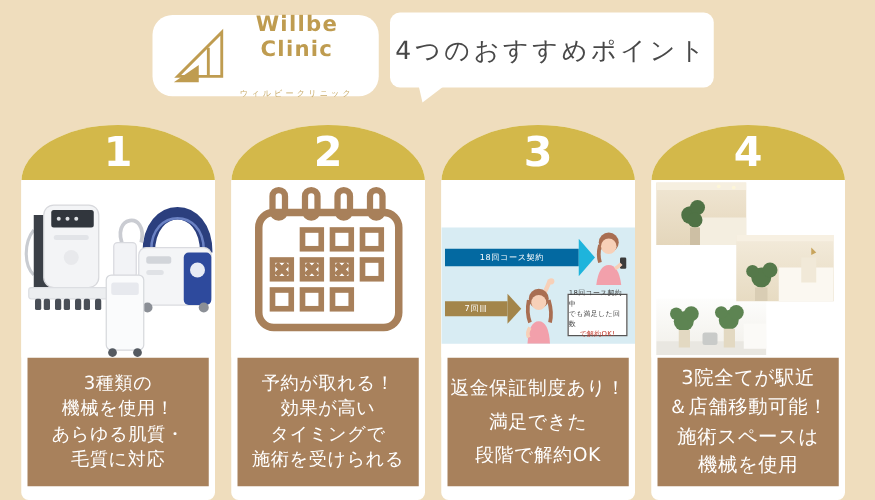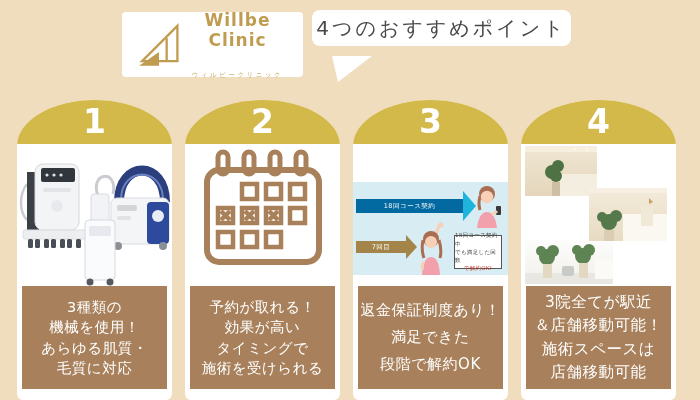--- a/index.html
+++ b/index.html
@@ -1,27 +1,27 @@
 <!DOCTYPE html>
 <html><head>
 <meta charset="utf-8">
 <style>
   * { margin:0; padding:0; box-sizing:border-box; }
   body { font-family:"DejaVu Sans", sans-serif; }
   .stage { position:relative; width:700px; height:400px; background:#efddbd; overflow:hidden; }
 
   
   .logo-card { position:absolute; left:122px; top:12px; width:181px; height:65px;
-    background:#fff; border-radius:4px; display:flex; align-items:center; padding:0 10px; }
+    background:#fff; border-radius:16px; display:flex; align-items:center; padding:0 10px; }
   .logo-mark { width:46px; height:48px; flex:0 0 auto; margin-left:4px; }
   .logo-text { flex:1; text-align:center; }
   .logo-name { color:#bf9c50; font-size:17px; font-weight:600; letter-spacing:1px; }
   .logo-kana { color:#c9ab69; font-size:6.5px; letter-spacing:2.5px; margin-top:21px; }
 
-  .bubble { position:absolute; left:312px; top:10px; width:259px; height:36px;
+  .bubble { position:absolute; left:312px; top:10px; width:259px; height:60px;
     background:#fff; border-radius:8px; display:flex; align-items:center; justify-content:center; }
   .bubble-text { color:#484848; font-size:20px; font-weight:500; letter-spacing:3px; }
   .bubble-tail { position:absolute; left:18px; top:46px; }
 
   
   .cards { position:absolute; left:17px; top:100px; display:flex; gap:13px; }
   .card { width:155px; height:300px; background:#fff; overflow:hidden;
     border-radius:78px 78px 6px 6px / 46px 46px 6px 6px;
     display:flex; flex-direction:column; }
   .dome { height:44px; background:#d3b84a; text-align:center; flex:0 0 auto; }
@@ -263,18 +263,18 @@
             <rect x="54" y="24" width="9" height="15" fill="#e3d9c2"></rect>
             <rect x="37" y="27" width="12" height="10" rx="2" fill="#c9cbc9"></rect>
             <rect x="70" y="20" width="18" height="20" fill="#fbfaf7"></rect>
           </svg>
         </div>
       </div>
       <div class="caption c4">
         <div>3院全てが駅近</div>
         <div>＆店舗移動可能！</div>
         <div>施術スペースは</div>
-        <div>店舗移動可能</div>
+        <div>機械を使用</div>
       </div>
     </div>
 
   </div>
 </div>
 
 </body></html>

